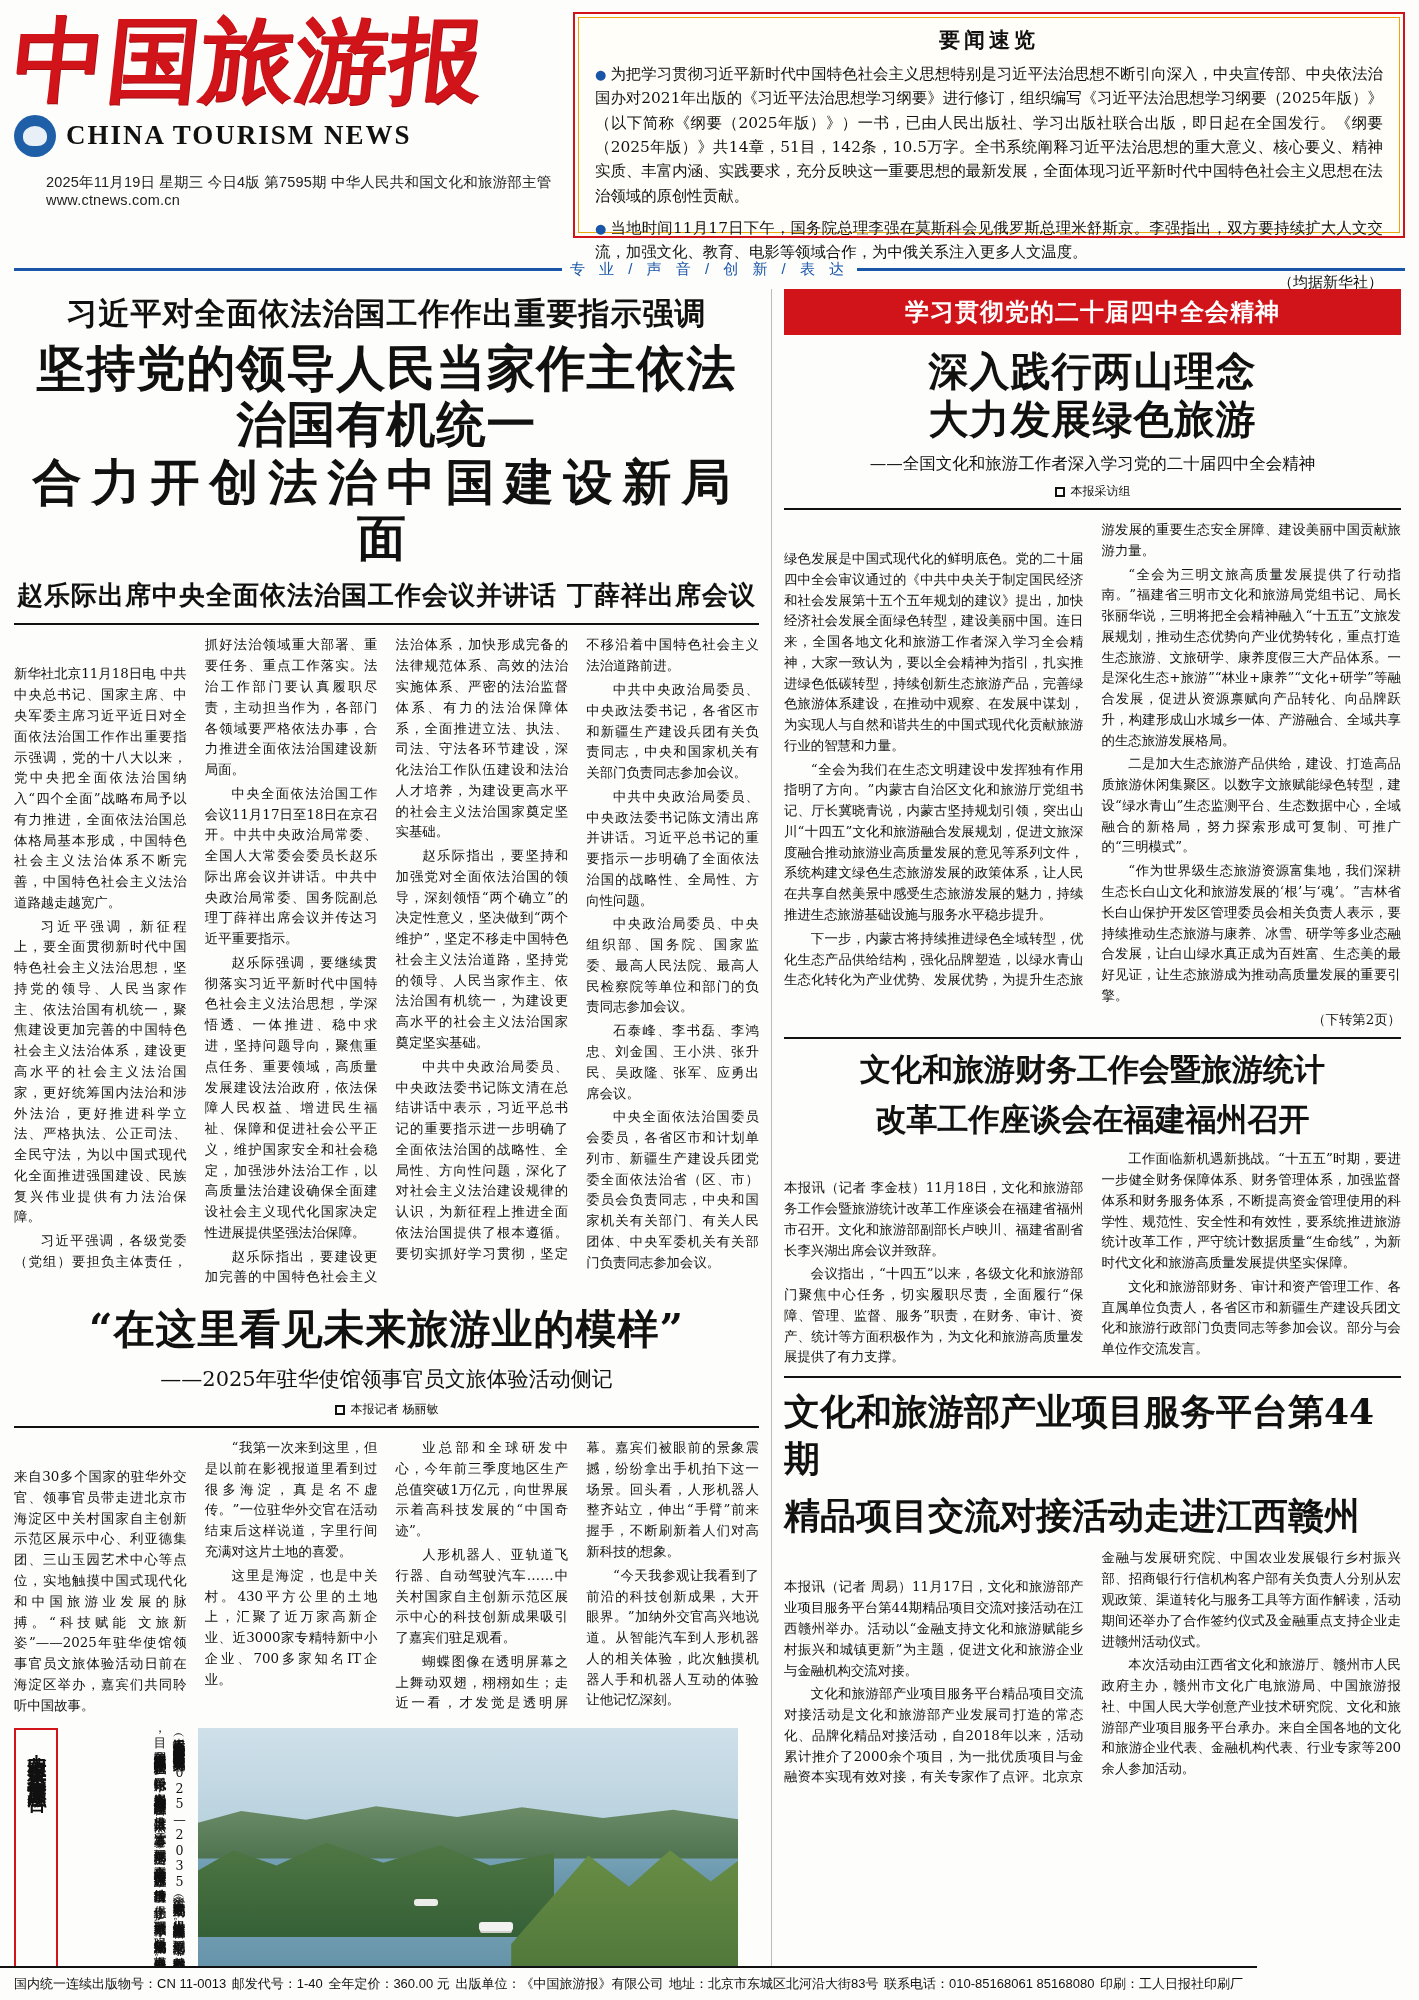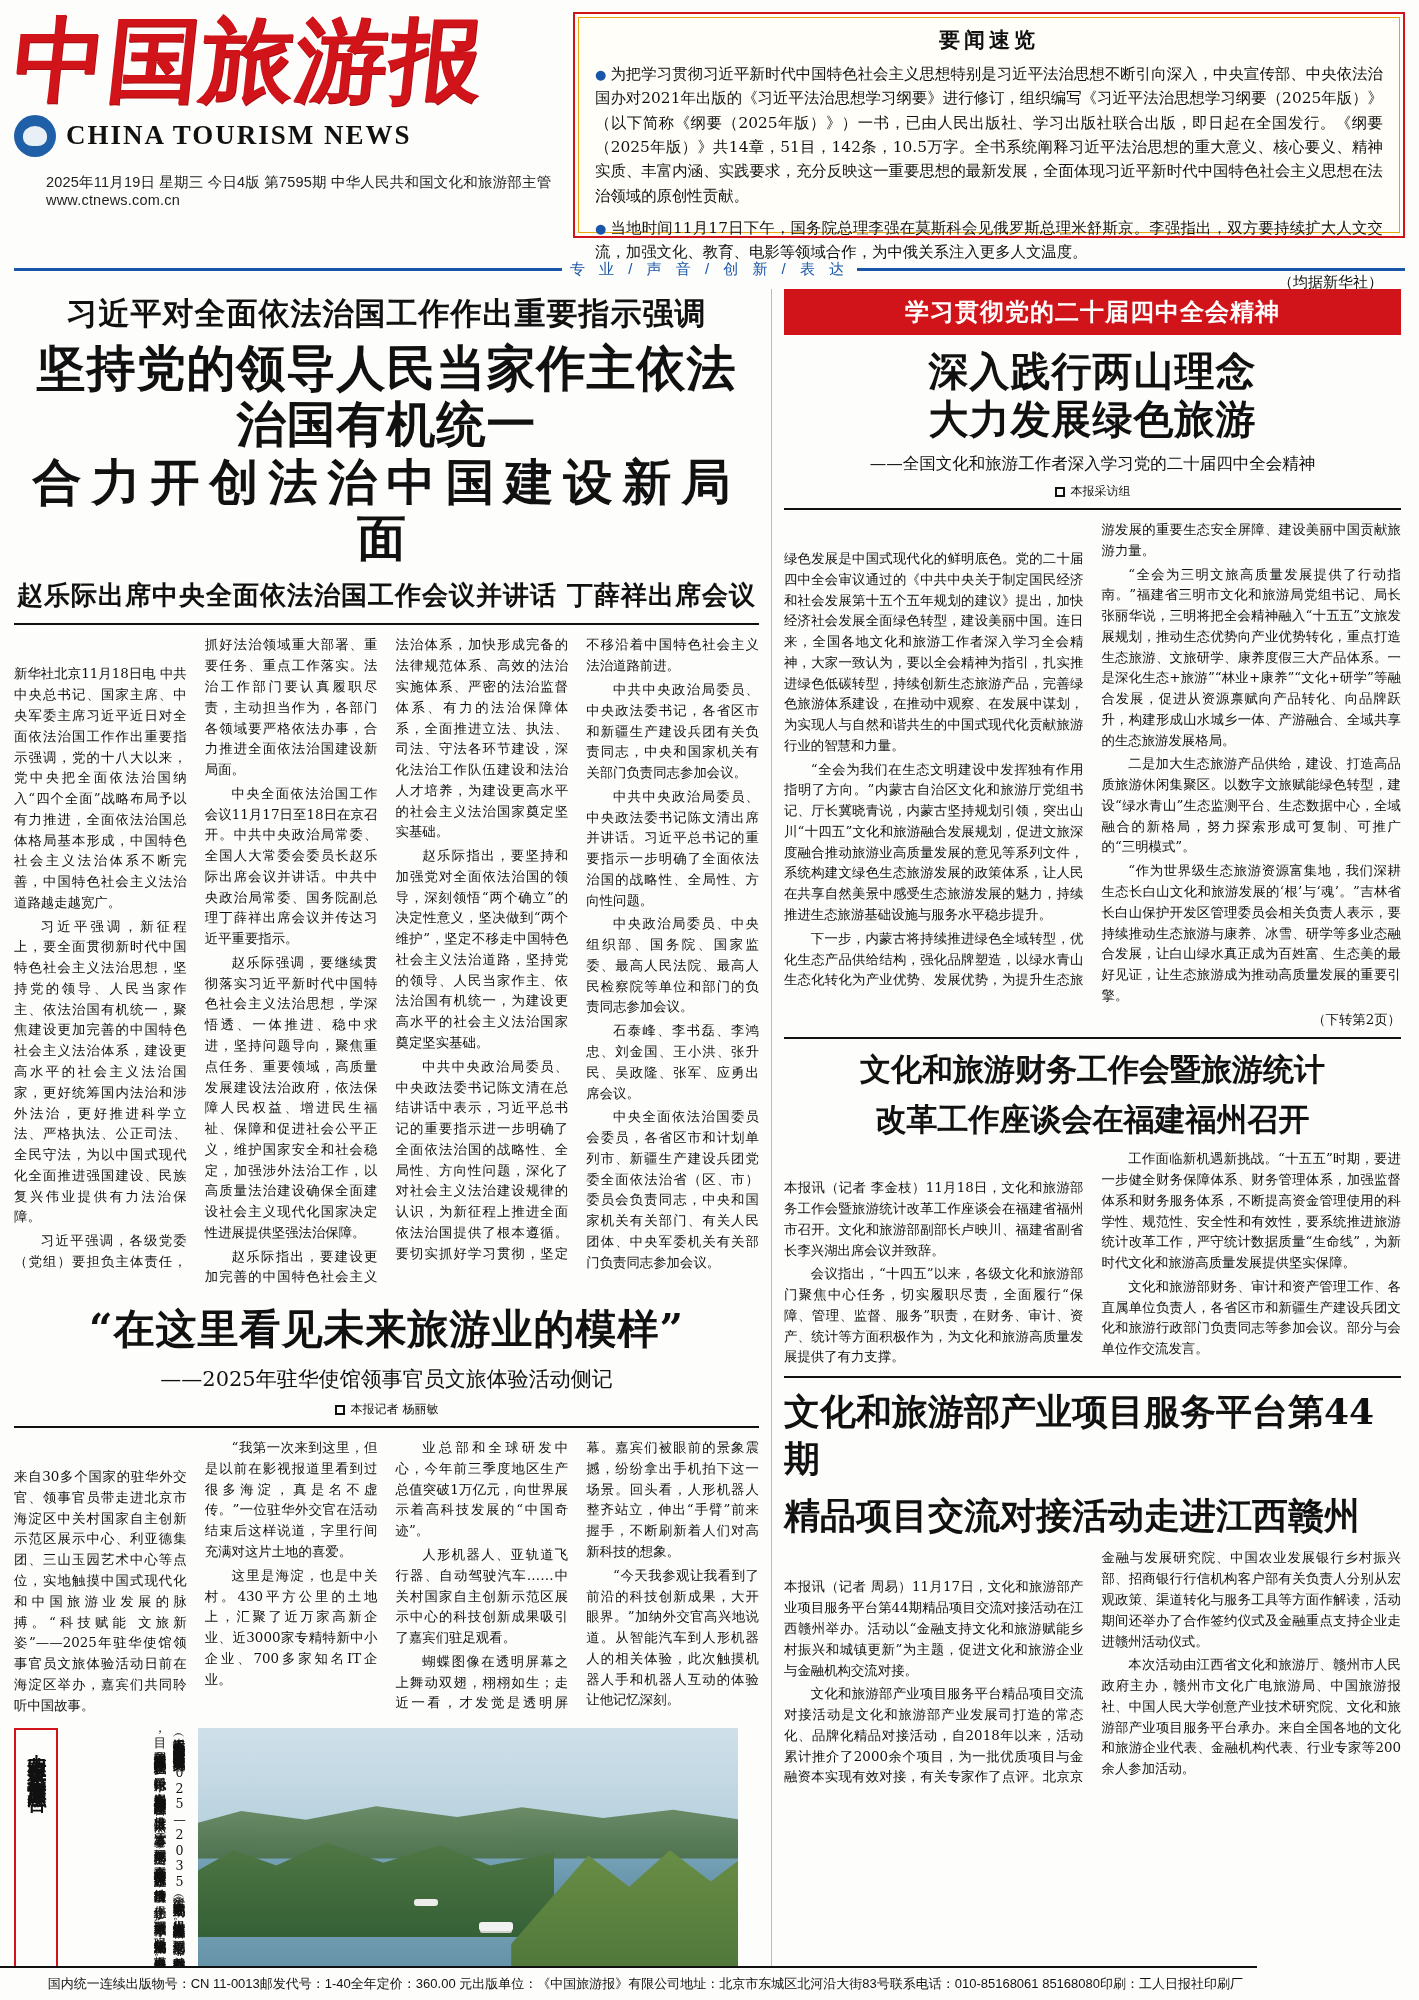--- a/index.html
+++ b/index.html
@@ -109,21 +109,21 @@
   .ph-right{ position:absolute; right:0; top:30%; width:42%; height:70%;
            background:linear-gradient(#6b8f46,#35612f);
            clip-path:polygon(18% 22%,34% 6%,52% 18%,70% 4%,88% 16%,100% 8%,100% 100%,0 100%,0 40%);}
   .ph-water{ position:absolute; left:0; bottom:0; width:100%; height:44%;
            background:linear-gradient(#6f9bb0,#4e8198 60%,#456f86);}
   .ph-boat{ position:absolute; left:52%; top:52%; width:34px; height:9px; background:#f2f2f0; border-radius:3px; box-shadow:0 3px 0 -1px #cfcfcb;}
   .ph-boat2{ position:absolute; left:40%; top:46%; width:24px; height:7px; background:#ececea; border-radius:3px;}
 
   
   .footer { position:absolute; left:0; bottom:0; width:1257px; border-top:2px solid #111;
-            font-size:13px; padding:7px 14px; display:flex; justify-content:flex-end;
+            font-size:13px; padding:7px 14px; display:flex; justify-content:space-between;
             font-family:"Liberation Sans",sans-serif; background:#fdfdfb;}
   .footer span { white-space:nowrap; }
 </style>
 </head>
 <body>
 
 <div class="page">
 
   <div class="masthead">
     <div class="mh-left">

